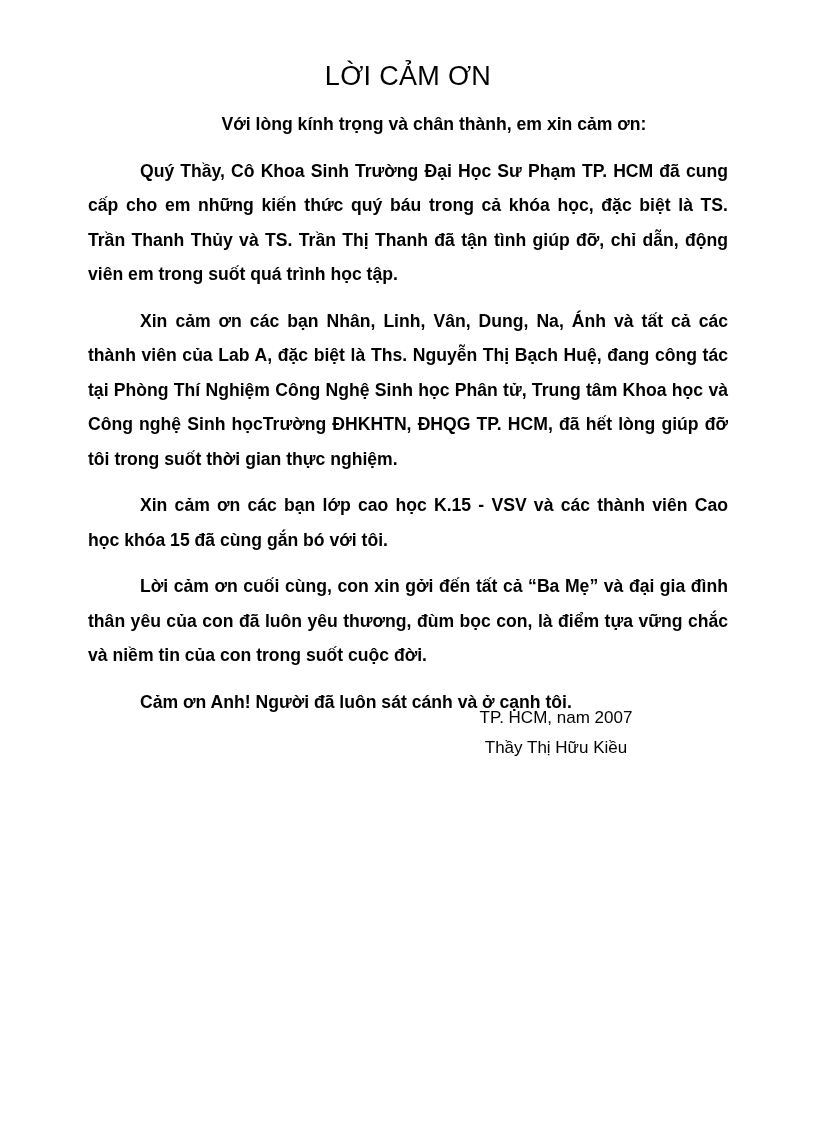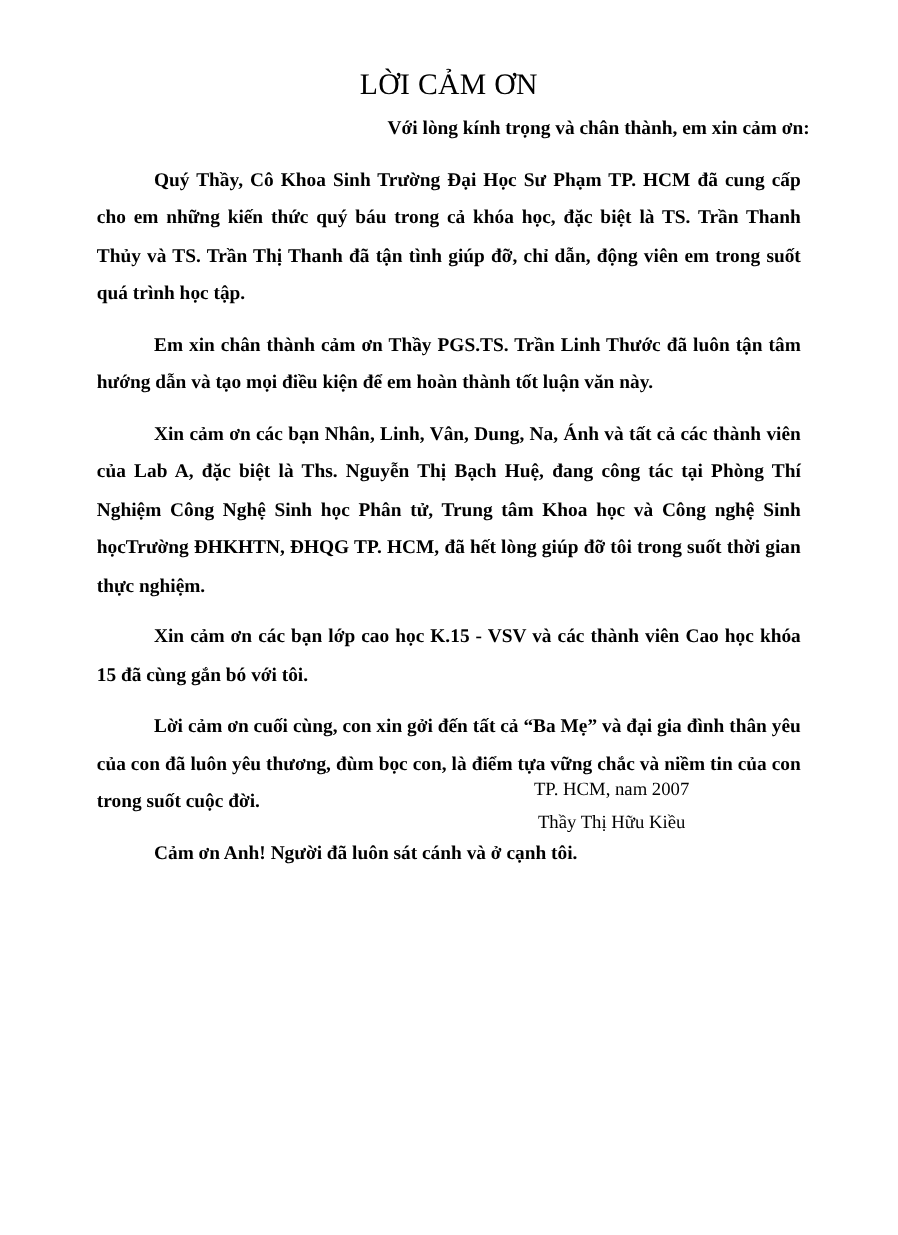--- a/index.html
+++ b/index.html
@@ -8,21 +8,21 @@
     padding: 0;
     background: #ffffff;
   }
   .page {
     position: relative;
     width: 816px;
     height: 1123px;
     background: #ffffff;
     margin: 0 auto;
     overflow: hidden;
-    font-family: Liberation Serif, serif;
+    font-family: Liberation Sans, sans-serif;
     color: #000000;
     -webkit-font-smoothing: antialiased;
   }
   .content {
     position: absolute;
     left: 76px;
     top: 0;
     width: 664px;
   }
   .doc-title {
@@ -44,23 +44,23 @@
   .para {
     margin: 12px;
     text-indent: 52px;
     text-align: justify;
     text-justify: inter-word;
   }
   .para:last-of-type {
     
   }
   .lead-line {
-    margin: 4px;
+    margin: 12px;
     text-indent: 52px;
-    text-align: right;
+    text-align: center;
     padding-top: 2px;
   }
   .signature {
     position: absolute;
     left: 76px;
     top: 703px;
     width: 664px;
     font-weight: 400;
     font-size: 17px;
     line-height: 29.5px;
@@ -80,21 +80,20 @@
   <div class="content">
 
     <h1 class="doc-title">LỜI CẢM ƠN</h1>
 
     <div class="body-block">
 
       <p class="lead-line">Với lòng kính trọng và chân thành, em xin cảm ơn:</p>
 
       <p class="para">Quý Thầy, Cô Khoa Sinh Trường Đại Học Sư Phạm TP. HCM đã cung cấp cho em những kiến thức quý báu trong cả khóa học, đặc biệt là TS. Trần Thanh Thủy và TS. Trần Thị Thanh đã tận tình giúp đỡ, chỉ dẫn, động viên em trong suốt quá trình học tập.</p>
 
-      <p class="para">Em xin chân thành cảm ơn Thầy PGS.TS. Trần Linh Thước đã luôn tận tâm hướng dẫn và tạo mọi điều kiện để em hoàn thành tốt luận văn này.</p>
 
       <p class="para">Xin cảm ơn các bạn Nhân, Linh, Vân, Dung, Na, Ánh và tất cả các thành viên của Lab A, đặc biệt là Ths. Nguyễn Thị Bạch Huệ, đang công tác tại Phòng Thí Nghiệm Công Nghệ Sinh học Phân tử, Trung tâm Khoa học và Công nghệ Sinh họcTrường ĐHKHTN, ĐHQG TP. HCM, đã hết lòng giúp đỡ tôi trong suốt thời gian thực nghiệm.</p>
 
       <p class="para">Xin cảm ơn các bạn lớp cao học K.15 - VSV và các thành viên Cao học khóa 15 đã cùng gắn bó với tôi.</p>
 
       <p class="para">Lời cảm ơn cuối cùng, con xin gởi đến tất cả “Ba Mẹ” và đại gia đình thân yêu của con đã luôn yêu thương, đùm bọc con, là điểm tựa vững chắc và niềm tin của con trong suốt cuộc đời.</p>
 
       <p class="para">Cảm ơn Anh! Người đã luôn sát cánh và ở cạnh tôi.</p>
 
     </div>

